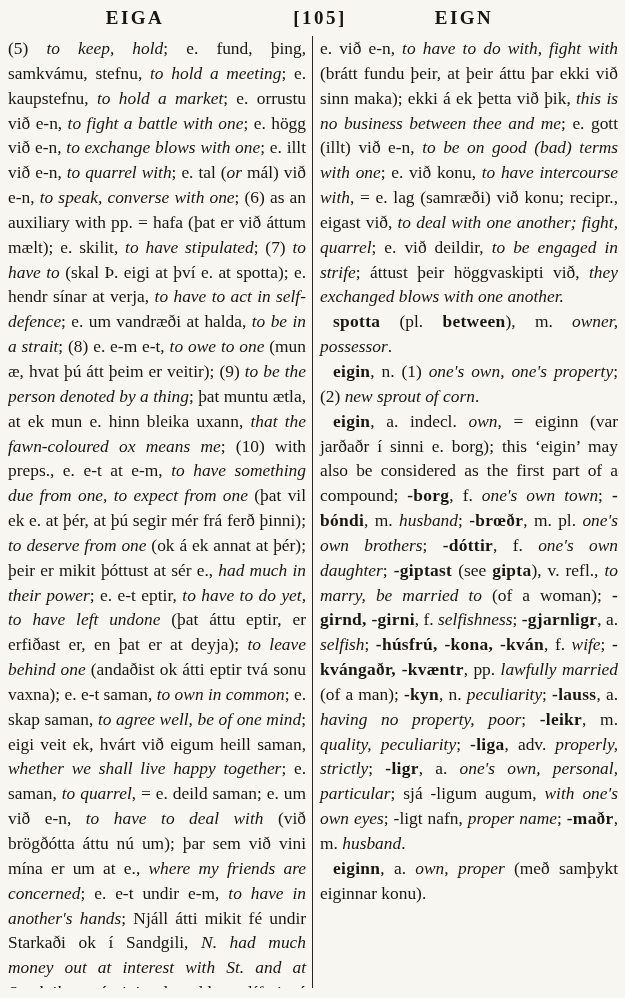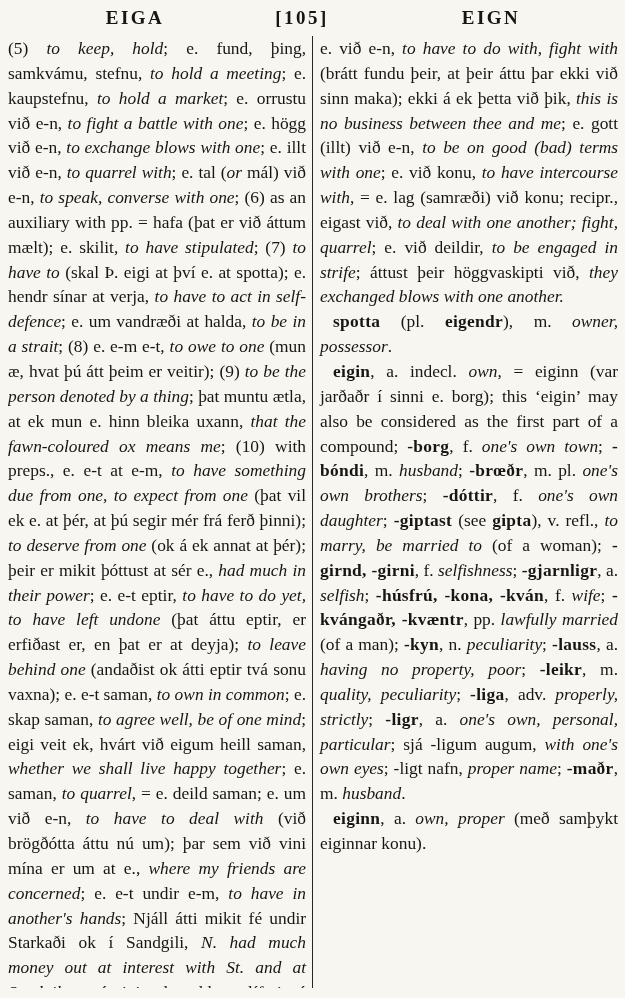--- a/index.html
+++ b/index.html
@@ -22,22 +22,22 @@
   .page-header span {
     position: absolute;
     top: 7px;
     transform: translateX(-50%);
     font-weight: bold;
     font-size: 19px;
     letter-spacing: 2.5px;
     white-space: nowrap;
   }
   .hdr-left  { left: 135px; }
-  .hdr-num   { left: 302px; letter-spacing: 0.5px; }
-  .hdr-right { left: 491px; }
+  .hdr-num   { left: 320px; letter-spacing: 0.5px; }
+  .hdr-right { left: 464px; }
 
   .columns {
     display: flex;
     align-items: stretch;
     padding: 0 0 0 8px;
     height: 956px;
   }
   .col {
     width: 298px;
     height: 952px;
@@ -74,17 +74,18 @@
   <span class="hdr-right">EIGN</span>
 </div>
 
 <div class="columns">
   <div class="col col-left">
       <p class="para"><span class="rm">(5) </span><span class="it">to keep, hold</span><span class="rm">; e. fund, þing, samkvámu, stefnu, </span><span class="it">to hold a meeting</span><span class="rm">; e. kaupstefnu, </span><span class="it">to hold a market</span><span class="rm">; e. orrustu við e-n, </span><span class="it">to fight a battle with one</span><span class="rm">; e. högg við e-n, </span><span class="it">to exchange blows with one</span><span class="rm">; e. illt við e-n, </span><span class="it">to quarrel with</span><span class="rm">; e. tal (</span><span class="it">or</span><span class="rm"> mál) við e-n, </span><span class="it">to speak, converse with one</span><span class="rm">; (6) as an auxiliary with pp. = hafa (þat er við áttum mælt); e. skilit, </span><span class="it">to have stipulated</span><span class="rm">; (7) </span><span class="it">to have to</span><span class="rm"> (skal Þ. eigi at því e. at spotta); e. hendr sínar at verja, </span><span class="it">to have to act in self-defence</span><span class="rm">; e. um vandræði at halda, </span><span class="it">to be in a strait</span><span class="rm">; (8) e. e-m e-t, </span><span class="it">to owe to one</span><span class="rm"> (mun æ, hvat þú átt þeim er veitir); (9) </span><span class="it">to be the person denoted by a thing</span><span class="rm">; þat muntu ætla, at ek mun e. hinn bleika uxann, </span><span class="it">that the fawn-coloured ox means me</span><span class="rm">; (10) with preps., e. e-t at e-m, </span><span class="it">to have something due from one, to expect from one</span><span class="rm"> (þat vil ek e. at þér, at þú segir mér frá ferð þinni); </span><span class="it">to deserve from one</span><span class="rm"> (ok á ek annat at þér); þeir er mikit þóttust at sér e., </span><span class="it">had much in their power</span><span class="rm">; e. e-t eptir, </span><span class="it">to have to do yet, to have left undone</span><span class="rm"> (þat áttu eptir, er erfiðast er, en þat er at deyja); </span><span class="it">to leave behind one</span><span class="rm"> (andaðist ok átti eptir tvá sonu vaxna); e. e-t saman, </span><span class="it">to own in common</span><span class="rm">; e. skap saman, </span><span class="it">to agree well, be of one mind</span><span class="rm">; eigi veit ek, hvárt við eigum heill saman, </span><span class="it">whether we shall live happy together</span><span class="rm">; e. saman, </span><span class="it">to quarrel</span><span class="rm">, = e. deild saman; e. um við e-n, </span><span class="it">to have to deal with</span><span class="rm"> (við brögðótta áttu nú um); þar sem við vini mína er um at e., </span><span class="it">where my friends are concerned</span><span class="rm">; e. e-t undir e-m, </span><span class="it">to have in another's hands</span><span class="rm">; Njáll átti mikit fé undir Starkaði ok í Sandgili, </span><span class="it">N. had much money out at interest with St. and at Sandgil</span><span class="rm">; er sá eigi vel staddr, er líf sitt á undir þínum trúnaði, </span></p>
     </div>
   <div class="col-divider"></div>
   <div class="col col-right">
       <p class="para"><span class="rm">e. við e-n, </span><span class="it">to have to do with, fight with</span><span class="rm"> (brátt fundu þeir, at þeir áttu þar ekki við sinn maka); ekki á ek þetta við þik, </span><span class="it">this is no business between thee and me</span><span class="rm">; e. gott (illt) við e-n, </span><span class="it">to be on good (bad) terms with one</span><span class="rm">; e. við konu, </span><span class="it">to have intercourse with</span><span class="rm">, = e. lag (samræði) við konu; recipr., eigast við, </span><span class="it">to deal with one another; fight, quarrel</span><span class="rm">; e. við deildir, </span><span class="it">to be engaged in strife</span><span class="rm">; áttust þeir höggvaskipti við, </span><span class="it">they exchanged blows with one another.</span></p>
-      <p class="para indent"><span class="bd">spotta</span><span class="rm"> (pl. </span><span class="bd">eigendr</span><span class="rm">), m. </span><span class="it">owner, possessor</span><span class="rm">.</span></p>
+      <p class="para indent"><span class="bd">spotta</span><span class="rm"> (pl. </span><span class="bd">between</span><span class="rm">), m. </span><span class="it">owner, possessor</span><span class="rm">.</span></p>
+      <p class="para indent"><span class="bd">eigin</span><span class="rm">, n. (1) </span><span class="it">one's own, one's property</span><span class="rm">; (2) </span><span class="it">new sprout of corn</span><span class="rm">.</span></p>
       <p class="para indent"><span class="bd">eigin</span><span class="rm">, a. indecl. </span><span class="it">own</span><span class="rm">, = eiginn (var jarðaðr í sinni e. borg); this ‘eigin’ may also be considered as the first part of a compound; </span><span class="bd">-borg</span><span class="rm">, f. </span><span class="it">one's own town</span><span class="rm">; </span><span class="bd">-bóndi</span><span class="rm">, m. </span><span class="it">husband</span><span class="rm">; </span><span class="bd">-brœðr</span><span class="rm">, m. pl. </span><span class="it">one's own brothers</span><span class="rm">; </span><span class="bd">-dóttir</span><span class="rm">, f. </span><span class="it">one's own daughter</span><span class="rm">; </span><span class="bd">-giptast</span><span class="rm"> (see </span><span class="bd">gipta</span><span class="rm">), v. refl., </span><span class="it">to marry, be married to</span><span class="rm"> (of a woman); </span><span class="bd">-girnd, -girni</span><span class="rm">, f. </span><span class="it">selfishness</span><span class="rm">; </span><span class="bd">-gjarnligr</span><span class="rm">, a. </span><span class="it">selfish</span><span class="rm">; </span><span class="bd">-húsfrú, -kona, -kván</span><span class="rm">, f. </span><span class="it">wife</span><span class="rm">; </span><span class="bd">-kvángaðr, -kvæntr</span><span class="rm">, pp. </span><span class="it">lawfully married</span><span class="rm"> (of a man); </span><span class="bd">-kyn</span><span class="rm">, n. </span><span class="it">peculiarity</span><span class="rm">; </span><span class="bd">-lauss</span><span class="rm">, a. </span><span class="it">having no property, poor</span><span class="rm">; </span><span class="bd">-leikr</span><span class="rm">, m. </span><span class="it">quality, peculiarity</span><span class="rm">; </span><span class="bd">-liga</span><span class="rm">, adv. </span><span class="it">properly, strictly</span><span class="rm">; </span><span class="bd">-ligr</span><span class="rm">, a. </span><span class="it">one's own, personal, particular</span><span class="rm">; sjá -ligum augum, </span><span class="it">with one's own eyes</span><span class="rm">; -ligt nafn, </span><span class="it">proper name</span><span class="rm">; </span><span class="bd">-maðr</span><span class="rm">, m. </span><span class="it">husband</span><span class="rm">.</span></p>
       <p class="para indent"><span class="bd">eiginn</span><span class="rm">, a. </span><span class="it">own, proper</span><span class="rm"> (með samþykt eiginnar konu).</span></p>
     </div>
 </div>
 
 </body></html>

